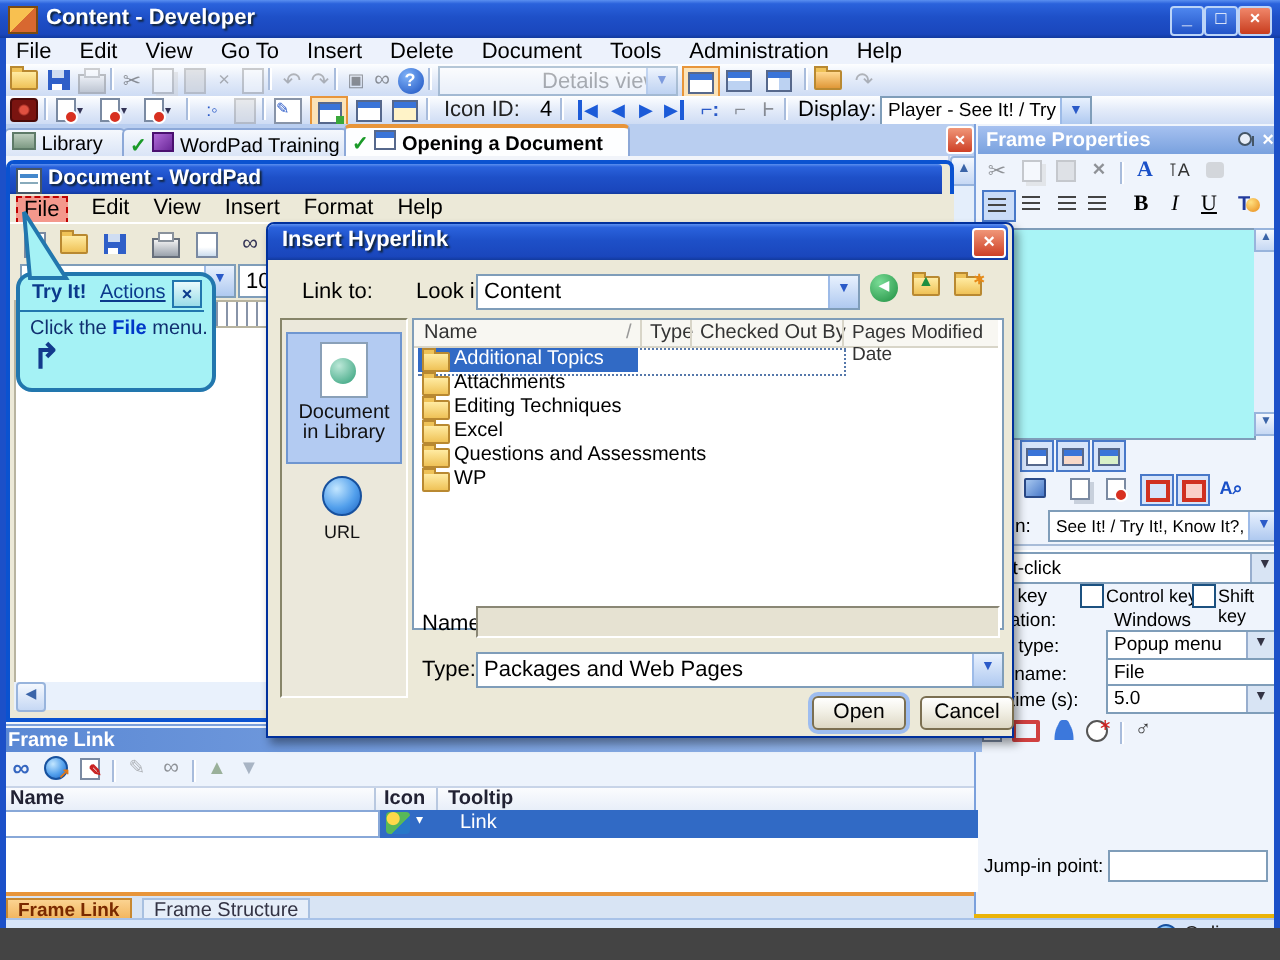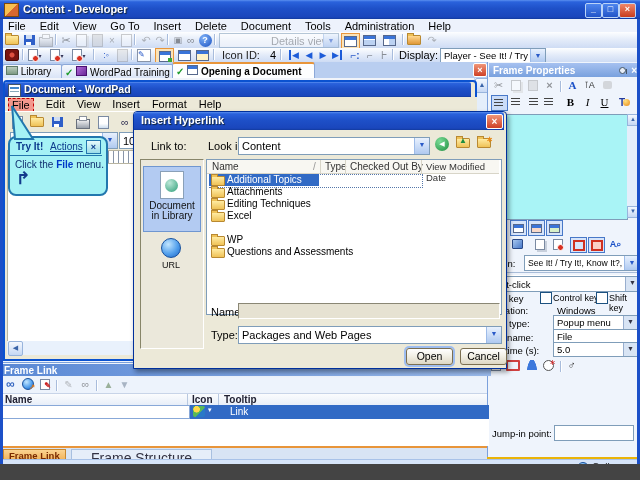--- a/index.html
+++ b/index.html
@@ -448,21 +448,21 @@
       <div class="a" style="left:0;top:0;width:487px;height:14px;">
         <span class="a" style="left:0;top:0;width:186px;height:12px;background:#fff;border:1px solid #88A8D8;"></span>
         <span class="a" style="left:188px;top:0;width:299px;height:14px;background:#316AC5;"></span>
         <span class="a" style="left:191px;top:1px;width:12px;height:11px;border-radius:2px;background:radial-gradient(circle at 30% 30%,#FFD94A 0 3px,transparent 3.5px),linear-gradient(135deg,#58B858 0 60%,#2878C8 60%);"></span>
         <span class="a" style="left:206px;top:1px;color:#fff;font-size:7px;">▾</span>
         <span class="a" style="left:228px;top:1px;color:#fff;font-size:10px;">Link</span>
       </div>
     </div>
     <div class="a" style="left:0;top:83px;width:487px;height:14px;background:#D8E4F4;border-top:2px solid #E8953A;">
       <span class="a" style="left:3px;top:1px;height:11px;padding:0 5px;background:linear-gradient(180deg,#FBD391,#F0B055);border:1px solid #C88830;font-size:9.5px;font-weight:bold;color:#7A2A00;">Frame Link</span>
-      <span class="a" style="left:71px;top:1px;height:11px;padding:0 19px;background:#E6EEF9;border:1px solid #A8C0E0;font-size:14px;color:#334;text-decoration:underline;">Frame Structure</span>
+      <span class="a" style="left:71px;top:1px;height:11px;padding:0 5px;background:#E6EEF9;border:1px solid #A8C0E0;font-size:10px;color:#334;text-decoration:underline;">Frame Structure</span>
     </div>
   </div>
 
   <div class="a" style="left:0;top:459px;width:640px;height:15px;background:#D7E5F9;border-top:1px solid #A8C2E8;">
     <span class="a globe" style="left:577px;top:2px;width:10px;height:10px;"></span>
     <span class="a" style="left:592px;top:2px;font-size:10px;color:#222;">Online</span>
     <span class="a" style="left:631px;top:9px;width:2px;height:2px;background:#8AA4C8;box-shadow:-4px 4px 0 #8AA4C8, 0 4px 0 #8AA4C8, 4px 4px 0 #8AA4C8, 4px 0 0 #8AA4C8;"></span>
   </div>
 
   <div class="a" style="left:0;top:19px;width:3px;height:455px;background:#1C50C8;"></div>
@@ -498,40 +498,40 @@
 
     <div class="a" style="left:72px;top:47px;width:294px;height:154px;background:#fff;border:1px solid #7F9DB9;">
       <div class="a" style="left:0;top:0;width:292px;height:13px;background:#F8F7F2;border-bottom:1px solid #D8D5C8;font-size:10px;color:#333;">
         <span class="a" style="left:5px;top:1px;">Name</span>
         <span class="a" style="left:106px;top:1px;color:#999;">/</span>
         <span class="a" style="left:113px;top:0;width:1px;height:13px;background:#D8D5C8;"></span>
         <span class="a" style="left:118px;top:1px;">Type</span>
         <span class="a" style="left:138px;top:0;width:1px;height:13px;background:#D8D5C8;"></span>
         <span class="a" style="left:143px;top:1px;">Checked Out By</span>
         <span class="a" style="left:214px;top:0;width:1px;height:13px;background:#D8D5C8;"></span>
-        <span class="a" style="left:219px;top:1px;font-size:9.5px;">View Modified Date</span>
+        <span class="a" style="left:219px;top:1px;font-size:9.5px;">Pages Modified Date</span>
       </div>
       <div class="a" style="left:2px;top:14px;width:212px;height:12px;border:1px dotted #5577AA;"></div>
       <div class="a" style="left:2px;top:14px;width:110px;height:12px;background:#316AC5;">
         <span class="fold" style="position:absolute;left:2px;top:2px;"></span>
         <span class="a" style="left:18px;top:0;color:#fff;font-size:10px;">Additional Topics</span>
       </div>
       <div class="a" style="left:2px;top:26px;width:290px;height:12px;">
         <span class="fold" style="position:absolute;left:2px;top:2px;"></span>
         <span class="a" style="left:18px;top:0;font-size:10px;">Attachments</span>
       </div>
       <div class="a" style="left:2px;top:38px;width:290px;height:12px;">
         <span class="fold" style="position:absolute;left:2px;top:2px;"></span>
         <span class="a" style="left:18px;top:0;font-size:10px;">Editing Techniques</span>
       </div>
       <div class="a" style="left:2px;top:50px;width:290px;height:12px;">
         <span class="fold" style="position:absolute;left:2px;top:2px;"></span>
         <span class="a" style="left:18px;top:0;font-size:10px;">Excel</span>
       </div>
-      <div class="a" style="left:2px;top:62px;width:290px;height:12px;margin-top:24px;">
+      <div class="a" style="left:2px;top:62px;width:290px;height:12px;">
         <span class="fold" style="position:absolute;left:2px;top:2px;"></span>
         <span class="a" style="left:18px;top:0;font-size:10px;">Questions and Assessments</span>
       </div>
       <div class="a" style="left:2px;top:74px;width:290px;height:12px;">
         <span class="fold" style="position:absolute;left:2px;top:2px;"></span>
         <span class="a" style="left:18px;top:0;font-size:10px;">WP</span>
       </div>
     </div>
 
     <span class="a" style="left:77px;top:194px;">Name:</span>

